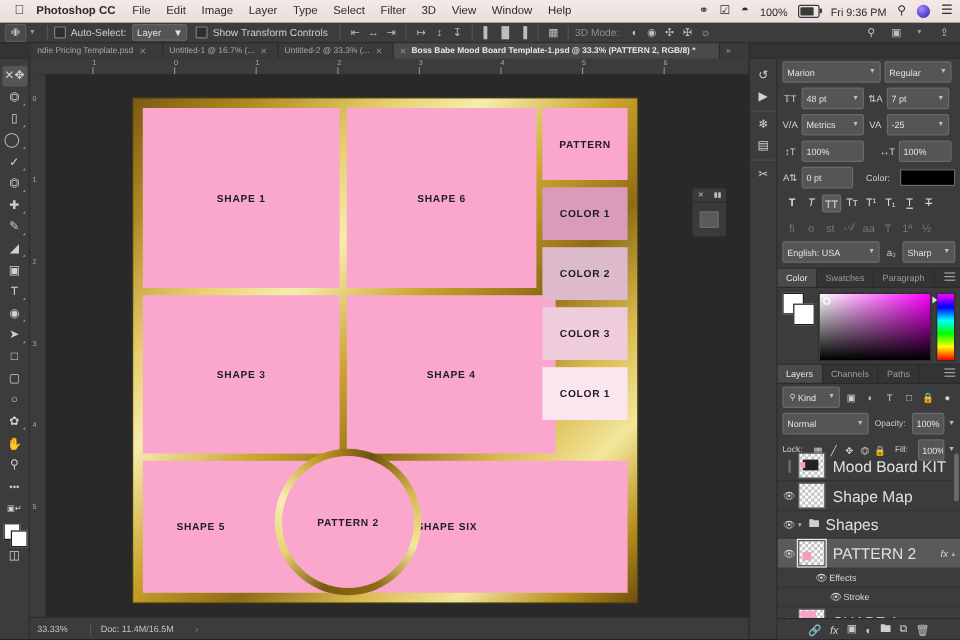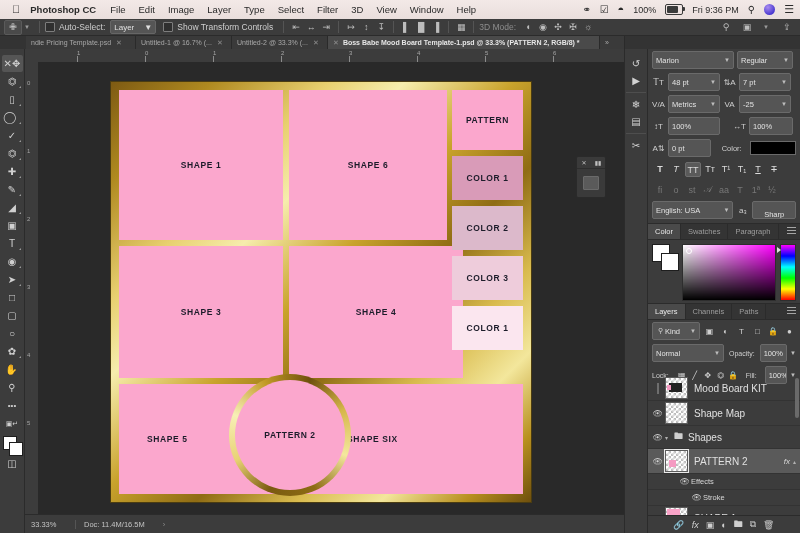--- a/index.html
+++ b/index.html
@@ -153,21 +153,21 @@
                  border-top:3px solid transparent;border-bottom:3px solid transparent;border-left:4px solid #e0e0e0;}
   .lrow{display:flex;align-items:center;height:24px;border-bottom:1px solid #333;padding-left:2px;}
   .lrow.sel{background:#5a5a5a;}
   .eye{width:15px;text-align:center;font-size:8px;color:#d4d4d4;flex:none;}
   .eyebox{width:8px;height:8px;border:1px solid #6e6e6e;margin:0 auto;}
   .thumb{width:21px;height:20px;flex:none;border:1px solid #5c5c5c;margin-right:6px;position:relative;overflow:hidden;
          background-image:linear-gradient(45deg,#bdbdbd 25%,transparent 25%,transparent 75%,#bdbdbd 75%),
                           linear-gradient(45deg,#bdbdbd 25%,#fff 25%,#fff 75%,#bdbdbd 75%);
          background-size:5px 5px;background-position:0 0,2.5px 2.5px;}
   .thumb.selected{outline:1px solid #eaeaea;}
-  .lname{font-size:10px;color:#e0e0e0;flex:1;white-space:nowrap;overflow:hidden;}
+  .lname{font-size:13px;color:#e0e0e0;flex:1;white-space:nowrap;overflow:hidden;}
   .lfx{font-size:8px;font-style:italic;color:#d8d8d8;padding-right:3px;}
   .lchev{font-size:6px;color:#b0b0b0;padding-right:4px;}
   .folder{width:13px;font-size:9px;color:#cfcfcf;text-align:center;flex:none;margin-right:3px;}
   .subrow{display:flex;align-items:center;height:15px;border-bottom:1px solid #333;
           font-size:7.5px;color:#d8d8d8;}
   .lbottom{position:absolute;left:0;right:0;bottom:0;height:17px;background:#3c3c3c;
            border-top:1px solid #2b2b2b;display:flex;align-items:center;justify-content:center;gap:7px;}
   .lbtn{font-size:9px;color:#cfcfcf;}
   .vscroll{position:absolute;right:1px;top:2px;width:4px;height:40px;background:#6a6a6a;border-radius:2px;}
 </style>
@@ -498,21 +498,21 @@
         <div class="tbtn dim">1ª</div>
         <div class="tbtn dim">½</div>
       </div>
 
       <div class="prow" style="padding-bottom:4px;">
         <div class="fld" style="width:82px;">
           <span>English: USA</span>
           <span class="cv">▼</span>
         </div>
         <span class="ico">a₃</span>
-        <div class="fld" style="width:44px;flex-direction:column;">
+        <div class="fld" style="width:44px;">
           <span>Sharp</span>
           <span class="cv">▼</span>
         </div>
       </div>
     </div>
 
     <div style="border-top:1px solid #2b2b2b;">
       <div class="ptabs">
         <div class="ptab on">
           <span>Color</span>

